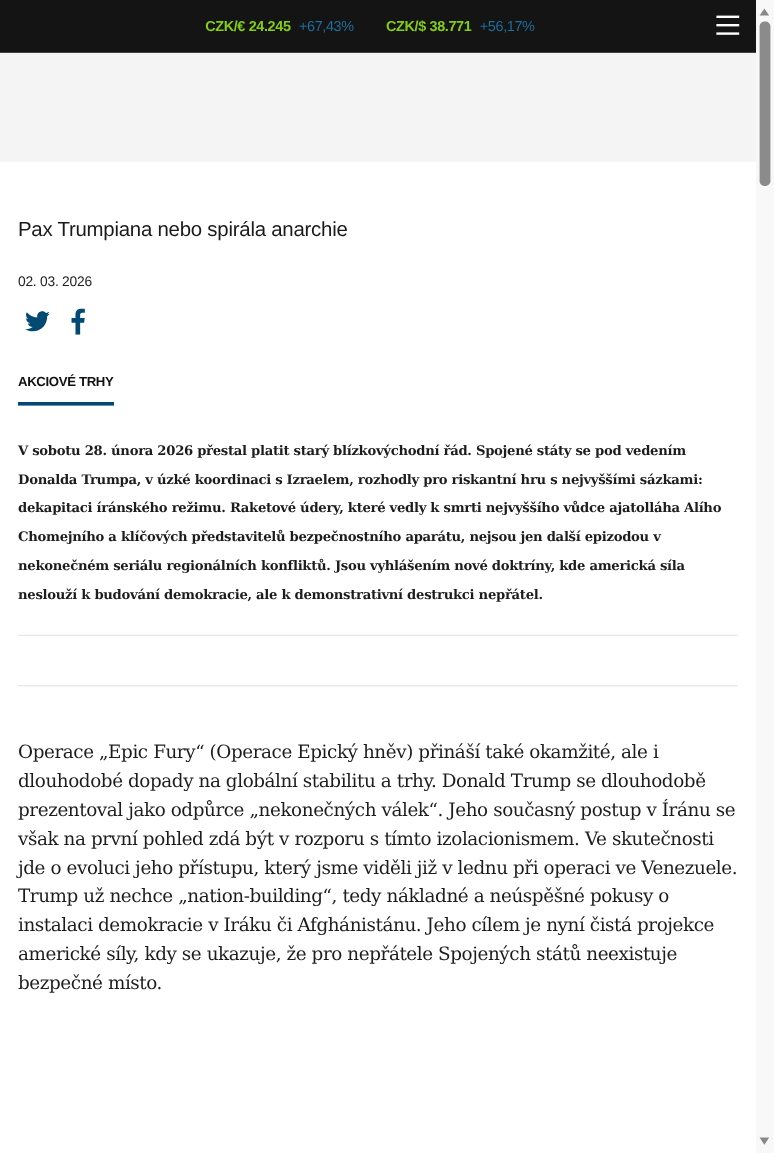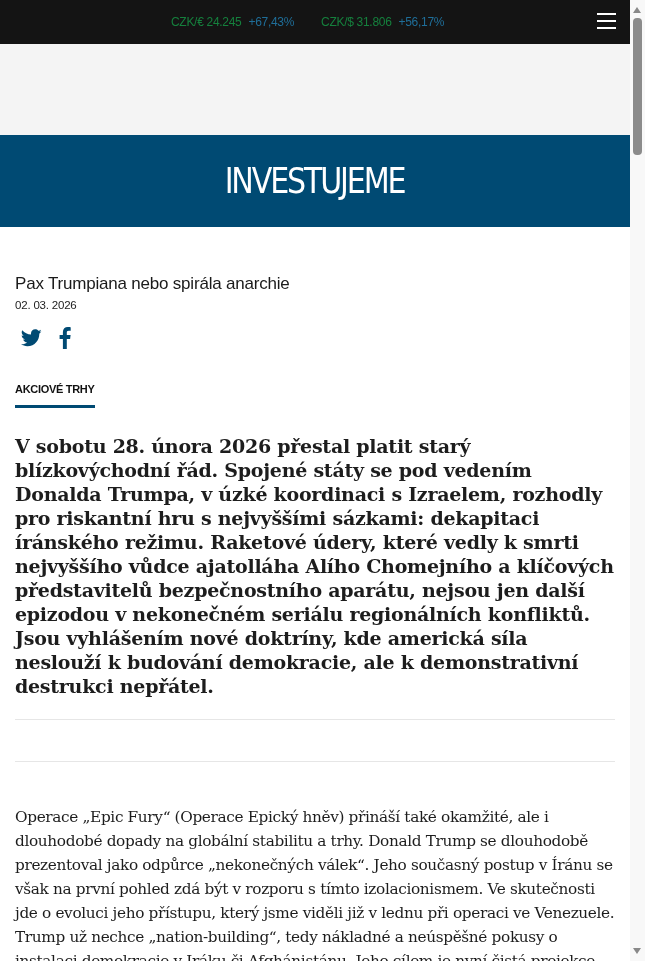--- a/index.html
+++ b/index.html
@@ -6,41 +6,41 @@
   body {
     width: 645px; height: 961px; overflow: hidden; position: relative;
     background: #ffffff; font-family: "Liberation Sans", sans-serif;
   }
   .page { position: absolute; left: 0; top: 0; width: 630px; height: 961px; overflow: hidden; background: #fff; }
 
   
   .topbar { height: 44px; background: #141414; position: relative; }
   .rates { position: absolute; left: 171px; top: 0; height: 44px; display: flex; align-items: center; gap: 27px; }
   .rate { display: flex; align-items: center; gap: 7px; font-size: 12px; letter-spacing: -0.3px; }
-  .rate-label { color: #15803d; font-weight: normal; }
+  .rate-label { color: #84cc16; font-weight: bold; }
   .rate-change { color: #1f6e99; }
   .menu-btn { position: absolute; left: 597px; top: 13px; width: 19px; height: 18px; cursor: pointer; }
   .menu-btn span { display: block; height: 2px; background: #fff; margin-bottom: 5px; }
 
   
   .ad-band { height: 91px; background: #f4f4f4; }
 
   
   .brand { height: 92px; background: #004a73; display: flex; align-items: center; justify-content: center; }
   .brand-logo { color: #fff; font-family: "DejaVu Sans", sans-serif; font-size: 35px; letter-spacing: -2.5px; transform: scaleX(0.86); font-weight: normal; }
 
   
   .article { padding: 0 15px; }
   .title { margin: 42px 0 0; font-size: 17px; font-weight: normal; color: #1a1a1a; letter-spacing: -0.2px; line-height: 30px; }
-  .date { font-size: 11.5px; color: #222; letter-spacing: -0.2px; }
+  .date { margin-top: 22px; font-size: 11.5px; color: #222; letter-spacing: -0.2px; }
   .share { margin-top: 16px; display: flex; gap: 17px; align-items: center; padding-left: 6px; }
   .share svg { display: block; }
   .tags { margin-top: 34px; display: flex; gap: 10px; text-align: right; }
   .tag { font-size: 11px; font-weight: bold; color: #111; letter-spacing: -0.3px; padding-bottom: 10px; border-bottom: 3px solid #004a73; cursor: pointer; }
-  .lead { margin-top: 26px; font-family: "DejaVu Serif", serif; font-weight: bold; font-size: 19px; line-height: 24px; color: #1d1d1d; letter-spacing: -0.25px; }
+  .lead { margin-top: 26px; font-family: "DejaVu Serif", serif; font-weight: bold; font-size: 11px; line-height: 24px; color: #1d1d1d; letter-spacing: -0.25px; }
   .divider { height: 1px; background: #e6e6e6; }
   .div1 { margin-top: 21px; }
   .div2 { margin-top: 41px; }
   .body-text { margin-top: 43px; font-family: "DejaVu Serif", serif; font-size: 15.3px; line-height: 24px; color: #1d1d1d; letter-spacing: -0.35px; }
 
   
   .scrollbar { position: absolute; left: 630px; top: 0; width: 15px; height: 961px; background: #f8f8f8; }
   .sb-up { position: absolute; left: 3px; top: 7px; width: 0; height: 0; border-left: 4.5px solid transparent; border-right: 4.5px solid transparent; border-bottom: 6px solid #888; }
   .sb-down { position: absolute; left: 3px; top: 948px; width: 0; height: 0; border-left: 4.5px solid transparent; border-right: 4.5px solid transparent; border-top: 6px solid #888; }
   .sb-thumb { position: absolute; left: 3px; top: 18px; width: 9px; height: 137px; background: #8b8b8b; border-radius: 4px; }
@@ -50,36 +50,33 @@
 
 <div class="page">
 
   <header class="topbar">
     <div class="rates">
       <div class="rate">
         <span class="rate-label">CZK/€ 24.245</span>
         <span class="rate-change">+67,43%</span>
       </div>
       <div class="rate">
-        <span class="rate-label">CZK/$ 31.806</span>
+        <span class="rate-label">CZK/$ 38.771</span>
         <span class="rate-change">+56,17%</span>
       </div>
     </div>
     <div class="menu-btn">
       <span></span>
         <span></span>
         <span></span>
     </div>
   </header>
 
   <div class="ad-band"></div>
 
-  <div class="brand">
-    <a class="brand-logo">INVESTUJEME</a>
-  </div>
 
   <article class="article">
     <h1 class="title">Pax Trumpiana nebo spirála anarchie</h1>
     <div class="date">02. 03. 2026</div>
 
     <div class="share">
       <a>
         <svg width="21" height="18" viewBox="0 0 24 20">
           <path fill="#004a73" d="M23.6 2.4c-.9.4-1.8.6-2.8.8 1-.6 1.8-1.6 2.1-2.7-.9.6-2 1-3.1 1.2C18.9.7 17.6.1 16.2.1c-2.7 0-4.8 2.2-4.8 4.8 0 .4 0 .8.1 1.1C7.5 5.8 3.9 3.9 1.5 1 1.1 1.7.8 2.6.8 3.4c0 1.7.9 3.2 2.2 4-.8 0-1.5-.2-2.2-.6v.1c0 2.3 1.7 4.3 3.9 4.7-.4.1-.8.2-1.3.2-.3 0-.6 0-.9-.1.6 1.9 2.4 3.3 4.5 3.4-1.7 1.3-3.7 2.1-6 2.1-.4 0-.8 0-1.2-.1 2.1 1.4 4.7 2.2 7.4 2.2 8.9 0 13.7-7.4 13.7-13.7v-.6c1-.7 1.8-1.6 2.5-2.6z"></path>
         </svg>

